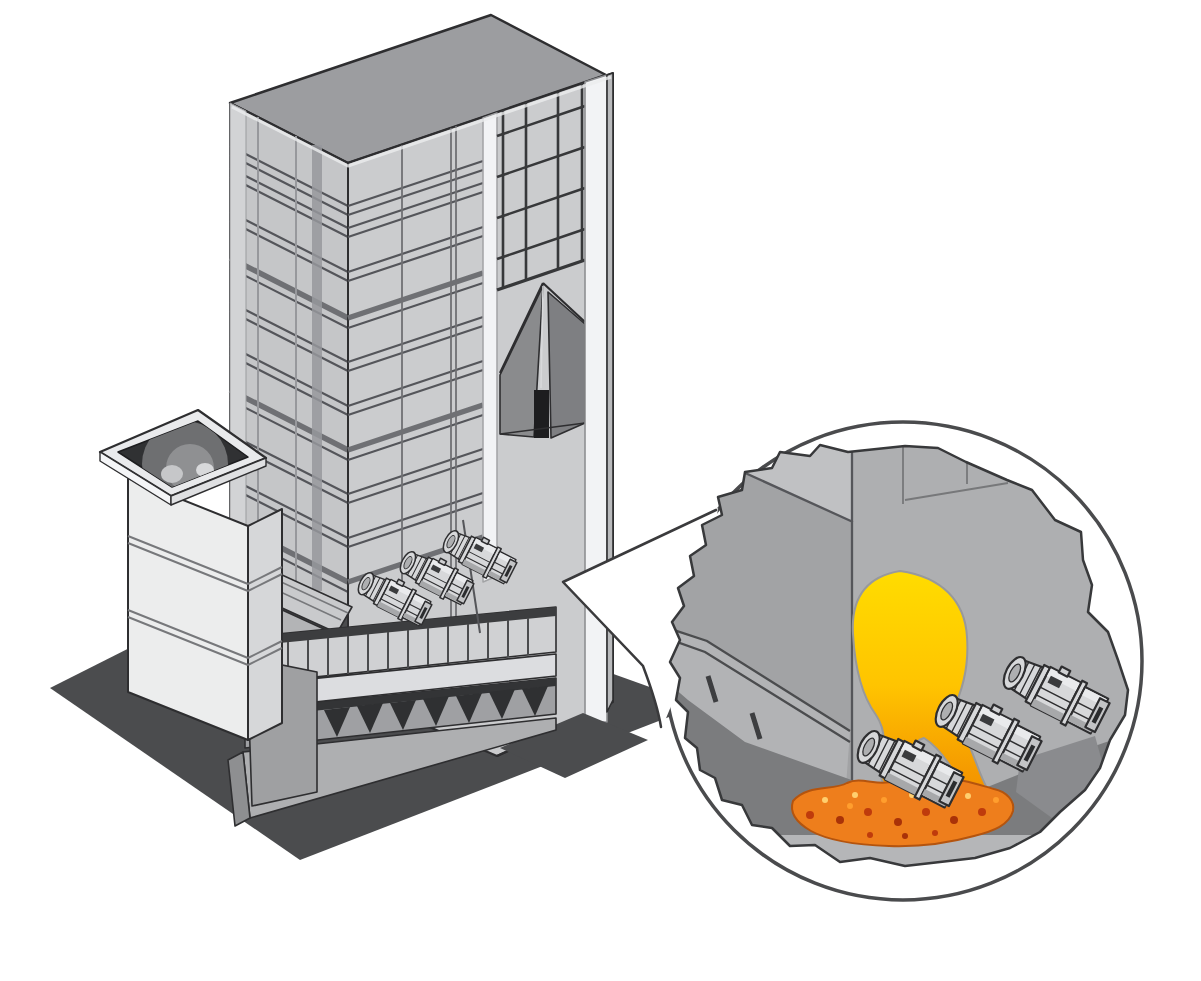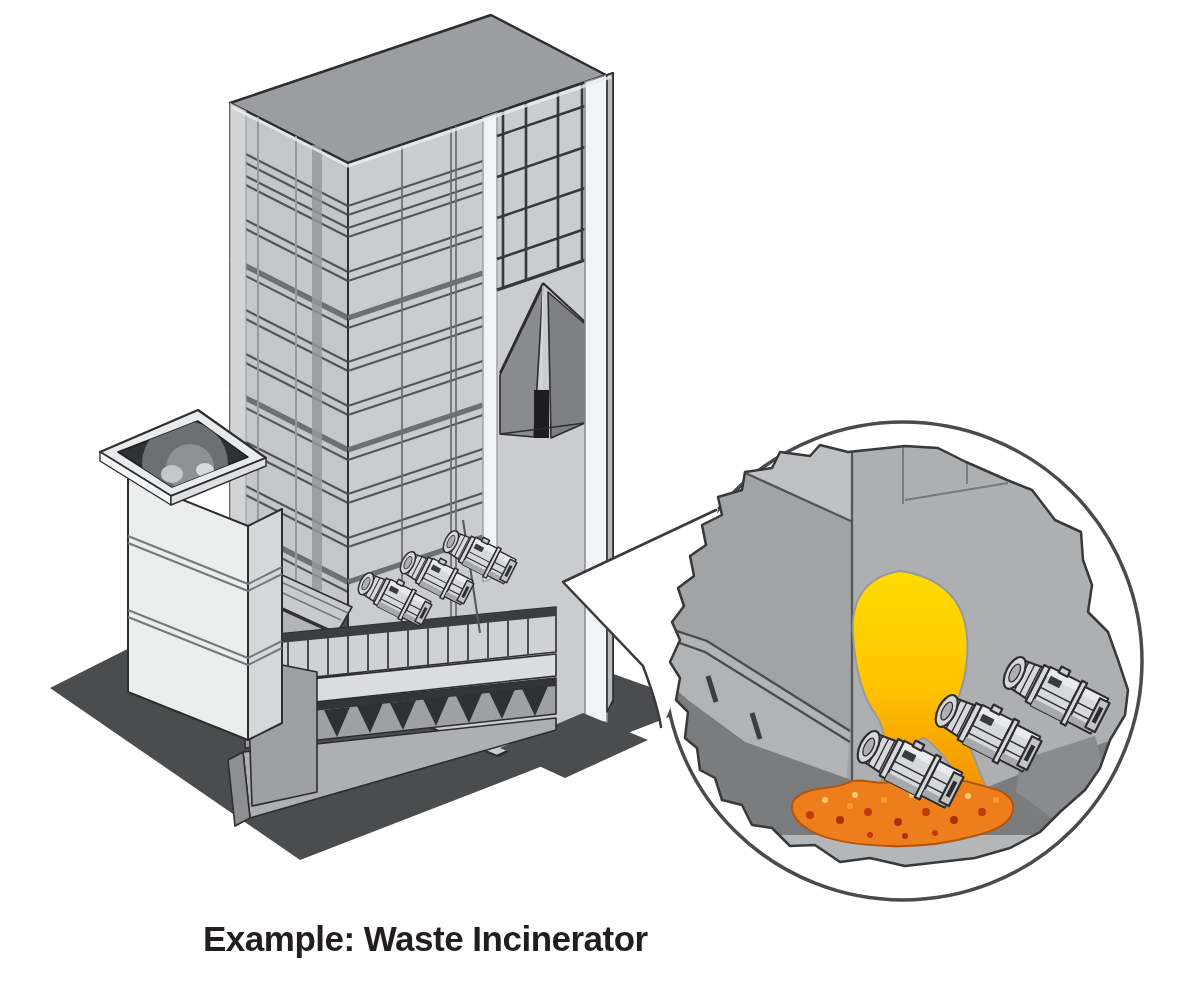--- a/index.html
+++ b/index.html
@@ -231,14 +231,13 @@
         <use href="#gm" transform="translate(1009.9,670.5) rotate(27) scale(1.08)"></use>
         <use href="#gm" transform="translate(941.9,708.5) rotate(27) scale(1.08)"></use>
         <use href="#gm" transform="translate(863.9,744.5) rotate(27) scale(1.08)"></use>
       </g>
     </g>
 
     <path fill="none" stroke="#38393b" stroke-width="2.5" stroke-linejoin="round" d="M848,452 L905,446 L938,448 L966,462 L1007,480 L1032,490 L1055,520 L1081,532 L1083,560 L1092,585 L1088,612 L1108,632 L1118,660 L1128,690 L1125,715 L1110,740 L1100,768 L1085,790 L1060,812 L1040,832 L1010,848 L975,858 L940,862 L905,866 L870,858 L840,862 L815,845 L790,846 L772,828 L752,825 L742,805 L722,800 L715,778 L700,770 L697,748 L685,738 L688,712 L676,700 L680,678 L670,662 L680,640 L672,622 L684,606 L678,588 L694,576 L690,556 L706,545 L702,525 L722,515 L718,497 L742,490 L745,472 L772,468 L780,452 L810,456 L820,445 Z"></path>
   </g>
 </svg>
 
-<div class="caption">Example: Waste Incinerator</div>
 </div>
 
 </body></html>

